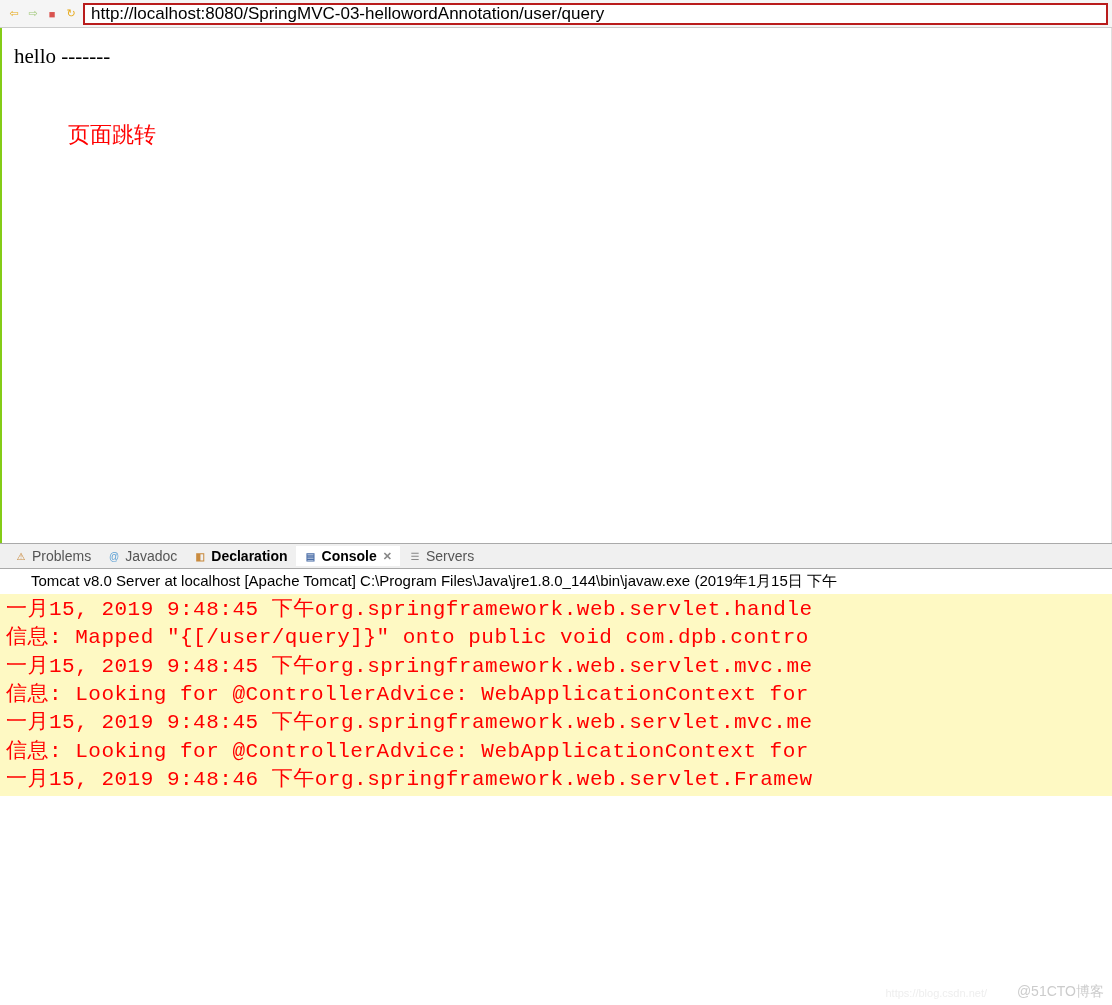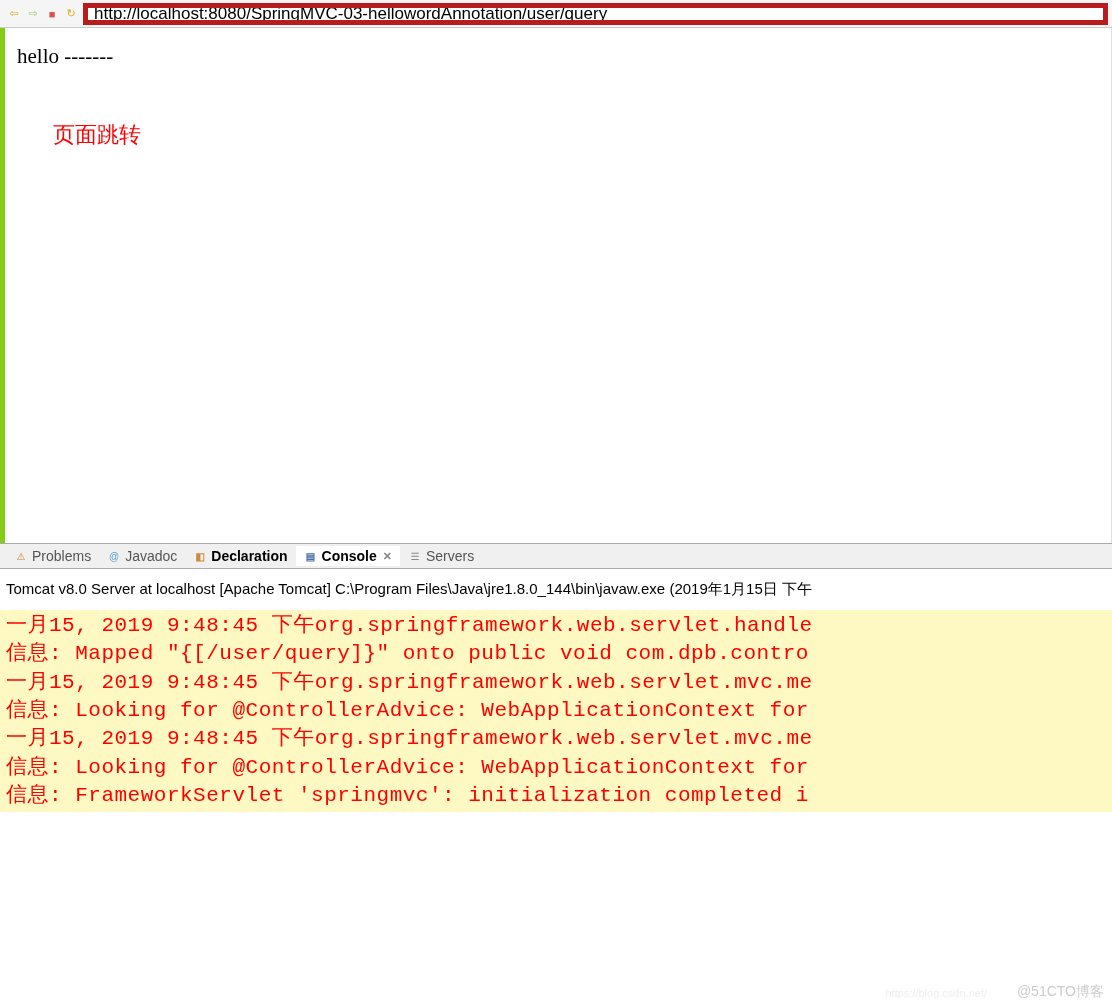--- a/index.html
+++ b/index.html
@@ -40,45 +40,45 @@
       cursor: pointer;
     }
     .nav-back { color: #e6a817; }
     .nav-forward { color: #a0c878; }
     .nav-stop { color: #d9534f; }
     .nav-refresh { color: #e6a817; }
     .url-bar {
       flex: 1;
       height: 22px;
       background: #ffffff;
-      border: 5px solid #b91c1c;
+      border: 2px solid #b91c1c;
       padding: 2px 6px;
       font-family: Arial, sans-serif;
       font-size: 17px;
       color: #000;
       outline: none;
     }
     .browser-content {
       background: #fff;
       height: 515px;
       padding: 16px 12px;
       font-family: "SimSun", serif;
       position: relative;
-      border-left: 5px solid #84cc16;
+      border-left: 2px solid #84cc16;
       border-right: 1px solid #e0e0e0;
     }
     .browser-text {
       font-size: 21px;
       font-family: "Times New Roman", serif;
       color: #000;
     }
     .page-redirect-annotation {
       position: absolute;
       top: 92px;
-      left: 48px;
+      left: 66px;
       color: #ff0000;
       font-size: 22px;
       font-family: "Microsoft YaHei", sans-serif;
     }
     .tabs-bar {
       height: 26px;
       border-top: 1px solid #aaa;
       border-bottom: 1px solid #aaa;
       background: #f0f0f0;
       display: flex;
@@ -112,27 +112,28 @@
     .tab-declaration-icon { color: #c98b3f; }
     .tab-console-icon { color: #4a6da7; }
     .tab-servers-icon { color: #888; }
     .tab-close {
       font-size: 11px;
       color: #888;
       margin-left: 2px;
     }
     .console-header {
       background: #fff;
-      padding: 11px 6px;
+      padding: 3px 6px;
       font-family: Arial, sans-serif;
       font-size: 15px;
       color: #000;
       border-bottom: 0px solid #eee;
       white-space: nowrap;
       overflow: hidden;
+      margin-left: 25px;
     }
     .console-body {
       background: #fef9c3;
       padding: 2px 6px;
       font-family: "Consolas", "Courier New", monospace;
       font-size: 21px;
       line-height: 1.35;
       white-space: nowrap;
       overflow: hidden;
       letter-spacing: 0.5px;
@@ -207,18 +208,18 @@
 
 <div class="console-header">Tomcat v8.0 Server at localhost [Apache Tomcat] C:\Program Files\Java\jre1.8.0_144\bin\javaw.exe (2019年1月15日 下午</div>
 
 <div class="console-body">
   <div class="console-line-red">一月15, 2019 9:48:45 下午org.springframework.web.servlet.handle</div>
   <div class="console-line-red">信息: Mapped "{[/user/query]}" onto public void com.dpb.contro</div>
   <div class="console-line-red">一月15, 2019 9:48:45 下午org.springframework.web.servlet.mvc.me</div>
   <div class="console-line-red">信息: Looking for @ControllerAdvice: WebApplicationContext for</div>
   <div class="console-line-red">一月15, 2019 9:48:45 下午org.springframework.web.servlet.mvc.me</div>
   <div class="console-line-red">信息: Looking for @ControllerAdvice: WebApplicationContext for</div>
-  <div class="console-line-red">信息: FrameworkServlet 'springmvc': initialization completed i</div>
+  <div class="console-line-red">一月15, 2019 9:48:46 下午org.springframework.web.servlet.Framew</div>
   <div class="inline-annotation" style="top:230px;left:250px;">request和response对象都被实例化了</div>
 </div>
 
 <div class="watermark-left-faint">https://blog.csdn.net/</div>
 <div class="watermark-right">@51CTO博客</div>
 
 </body></html>

